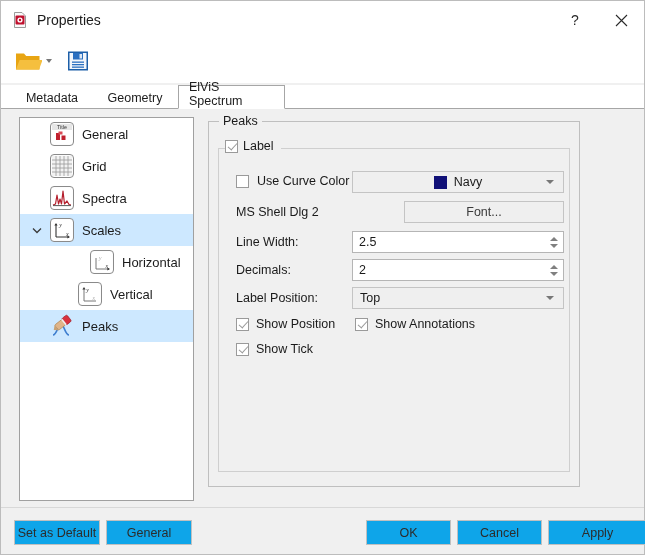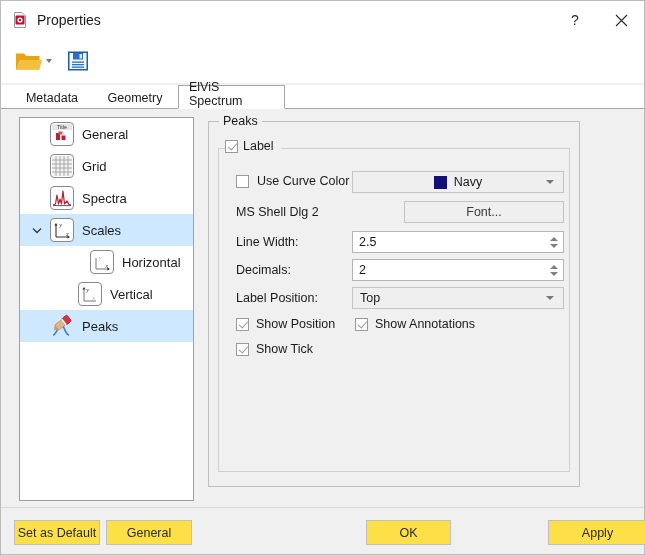--- a/index.html
+++ b/index.html
@@ -220,21 +220,21 @@
 
   
   .footer {
     position: absolute; left: 0; top: 506px;
     width: 643px; height: 47px;
     background: #f0f0f0;
     border-top: 1px solid #d8d8d8;
   }
   .fbtn {
     position: absolute; top: 12px; height: 25px;
-    border: 1px solid #c0c0c0; background: #fde047;
+    border: 1px solid #c0c0c0; background: #0ea5e9;
     display: flex; align-items: center; justify-content: center;
     font-size: 12.5px; color: #2c2c2c;
   }
 </style>
 </head>
 <body>
 
 <div class="window">
 
   <div class="titlebar">
@@ -473,18 +473,21 @@
   <div class="footer">
     <div class="fbtn" style="left:13px; width:86px;">
       <span>Set as Default</span>
     </div>
     <div class="fbtn" style="left:105px; width:86px;">
       <span>General</span>
     </div>
     <div class="fbtn" style="left:365px; width:85px;">
       <span>OK</span>
     </div>
+    <div class="fbtn" style="left:456px; width:85px;">
+      <span>Cancel</span>
+    </div>
     <div class="fbtn" style="left:547px; width:99px;">
       <span>Apply</span>
     </div>
   </div>
 
 </div>
 
 </body></html>

